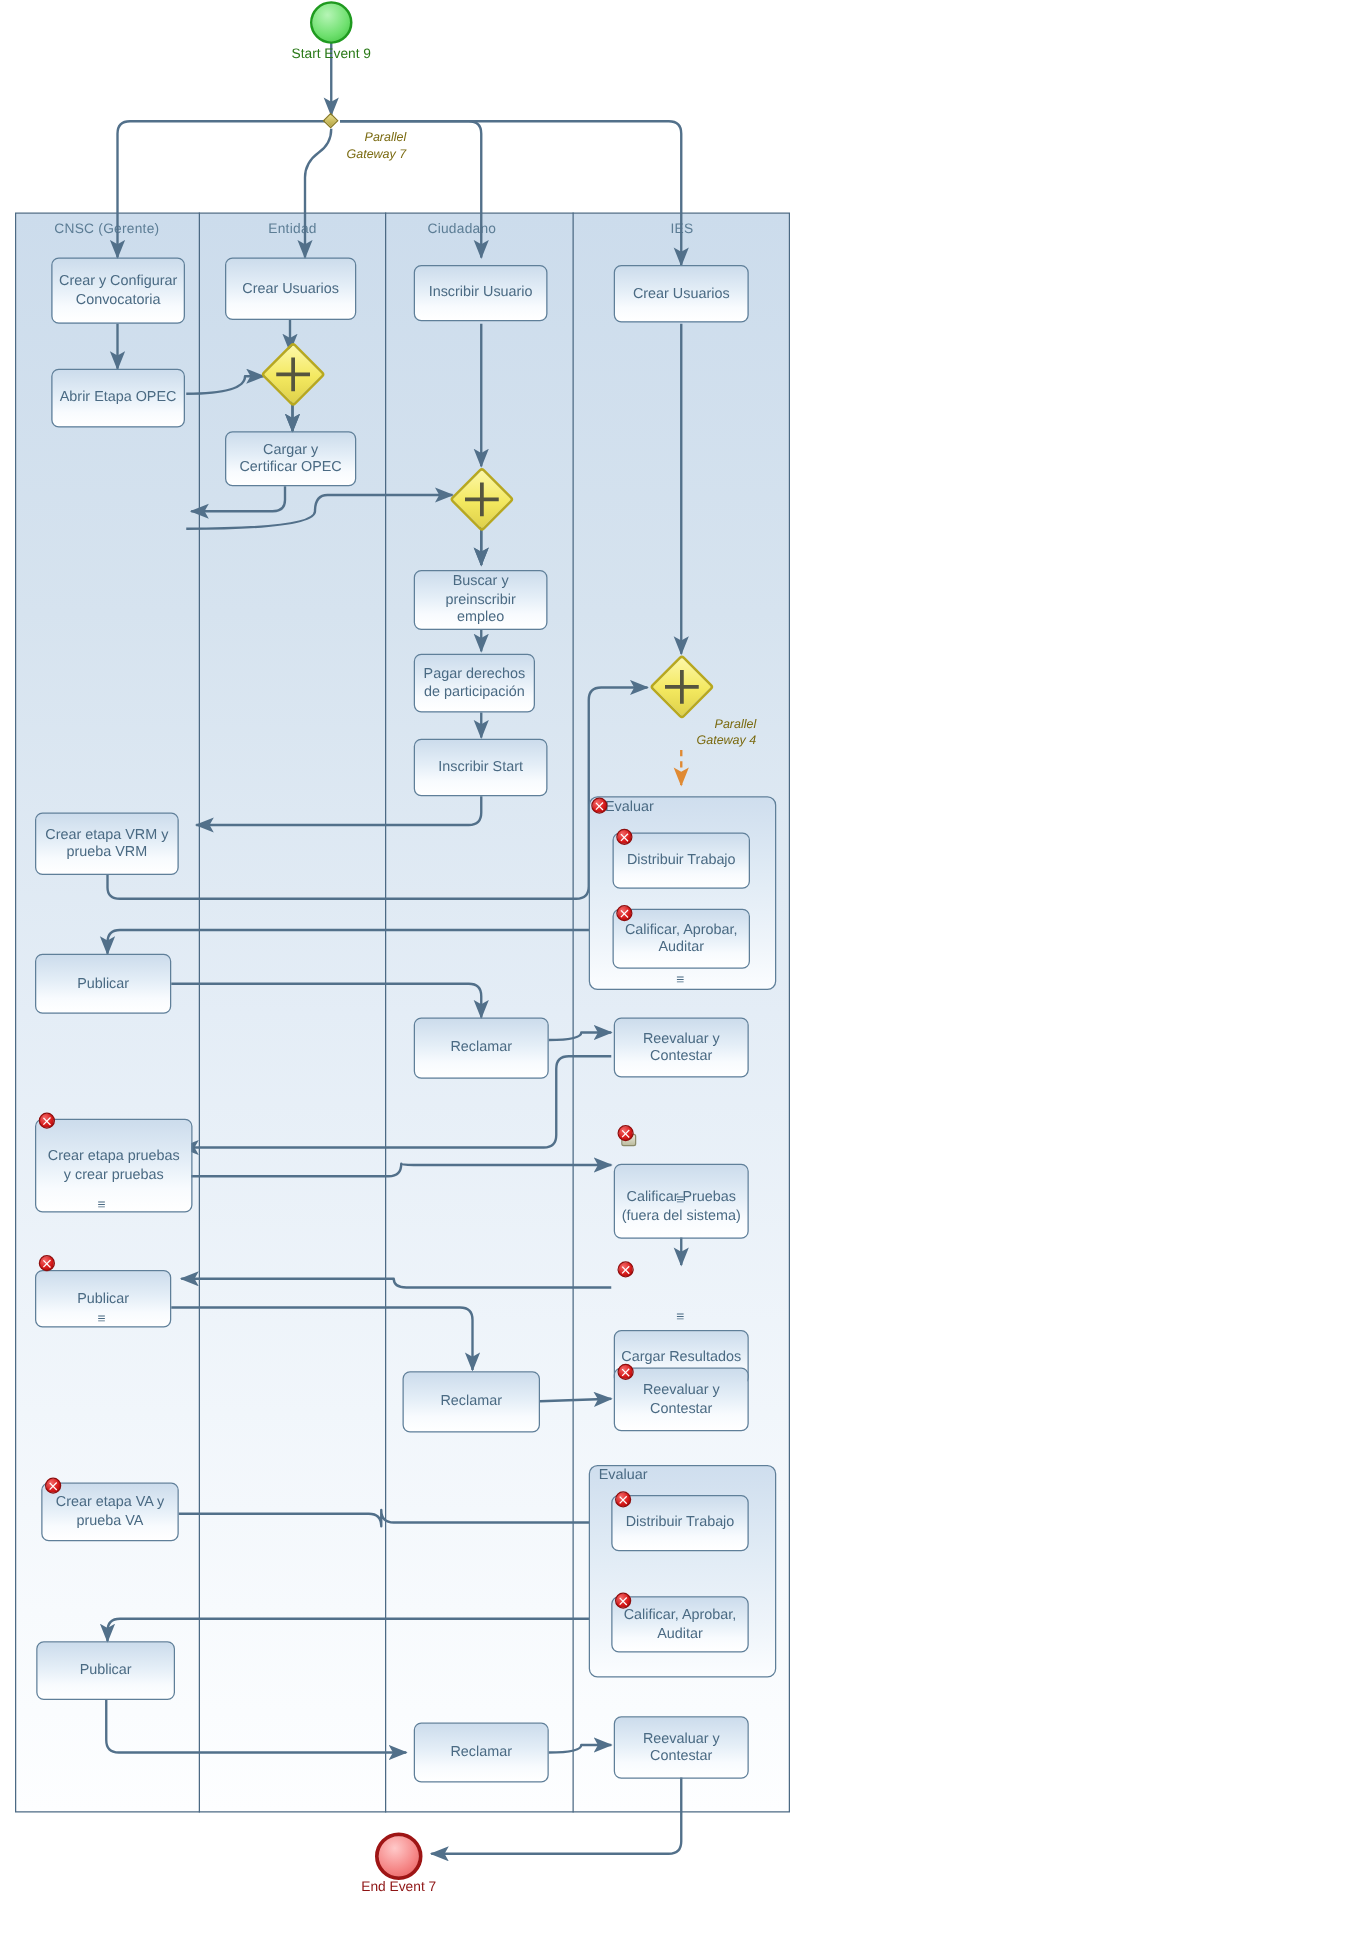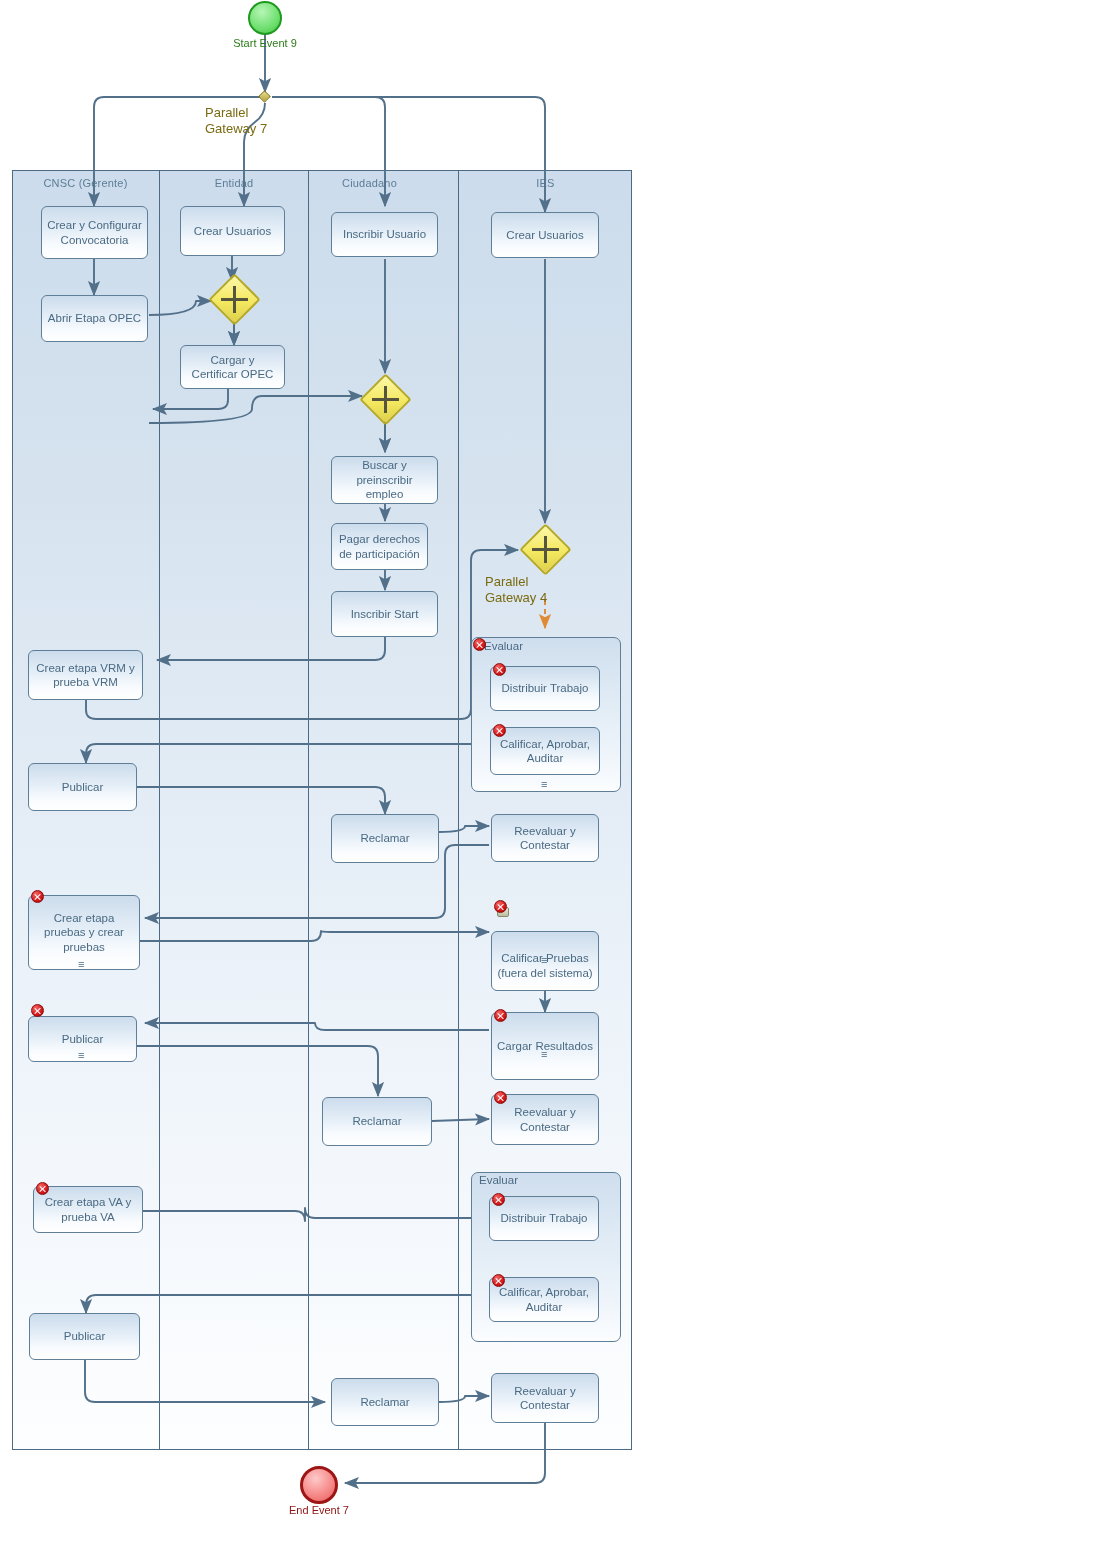--- a/index.html
+++ b/index.html
@@ -49,21 +49,21 @@
 
   
   .gw{position:absolute;box-sizing:border-box;
       background:linear-gradient(135deg,#fdf8a8 0%,#f3e85f 55%,#ded04a 100%);
       border:2px solid #b8a81e;transform:rotate(45deg);border-radius:3px;}
   .gw-plus{position:absolute;color:#4a4a38;}
   .gw-plus .h{position:absolute;background:#55553f;}
   .gw-plus .v{position:absolute;background:#55553f;}
   .gw-small{position:absolute;width:9px;height:9px;transform:rotate(45deg);
             background:linear-gradient(135deg,#e8dd8a,#b5a33f);border:1px solid #8a7a20;box-sizing:border-box;}
-  .gw-label{position:absolute;font-size:13px;color:#7a6a10;text-align:left;white-space:nowrap;line-height:1.25;}
+  .gw-label{position:absolute;font-size:10px;color:#7a6a10;text-align:right;white-space:nowrap;line-height:1.25;font-style:italic;}
 </style>
 </head>
 <body>
 
 <div id="canvas">
 
   <div class="pool" style="left:12px;top:170px;width:620px;height:1280px;"></div>
 
   <div class="lane-div" style="left:159px;top:170px;height:1280px;"></div>
   <div class="lane-div" style="left:308px;top:170px;height:1280px;"></div>
@@ -192,21 +192,21 @@
 
 
   <div class="task" style="left:28px;top:650px;width:115px;height:50px;">
     <span>Crear etapa VRM y prueba VRM</span>
   </div>
 
   <div class="task" style="left:28px;top:763px;width:109px;height:48px;">
     <span>Publicar</span>
   </div>
 
-  <div class="task" style="left:28px;top:895px;width:112px;height:75px;justify-content:center;">
+  <div class="task" style="left:28px;top:895px;width:126px;height:75px;justify-content:center;">
     <span>Crear etapa pruebas y crear pruebas</span>
   </div>
   <div class="err-mark" style="left:31px;top:890px;"></div>
   <div class="adhoc" style="left:78px;top:959px;">≡</div>
 
   <div class="task" style="left:28px;top:1016px;width:109px;height:46px;">
     <span>Publicar</span>
   </div>
   <div class="err-mark" style="left:31px;top:1004px;"></div>
   <div class="adhoc" style="left:78px;top:1050px;">≡</div>
@@ -264,21 +264,21 @@
     <span>Reevaluar y Contestar</span>
   </div>
 
   <div class="task" style="left:491px;top:903px;width:108px;height:60px;margin-top:28px;">
     <span style="padding-top:9px;">Calificar Pruebas (fuera del sistema)</span>
   </div>
   <div class="manual-ic" style="left:497px;top:907px;"></div>
   <div class="err-mark" style="left:494px;top:900px;"></div>
   <div class="adhoc" style="left:541px;top:955px;">≡</div>
 
-  <div class="task" style="left:491px;top:1012px;width:108px;height:68px;">
+  <div class="task" style="left:491px;top:1064px;width:108px;height:44px;">
     <span>Cargar Resultados</span>
   </div>
   <div class="err-mark" style="left:494px;top:1009px;"></div>
   <div class="adhoc" style="left:541px;top:1049px;">≡</div>
 
   <div class="task" style="left:491px;top:1094px;width:108px;height:51px;">
     <span>Reevaluar y Contestar</span>
   </div>
   <div class="err-mark" style="left:494px;top:1091px;"></div>
 

